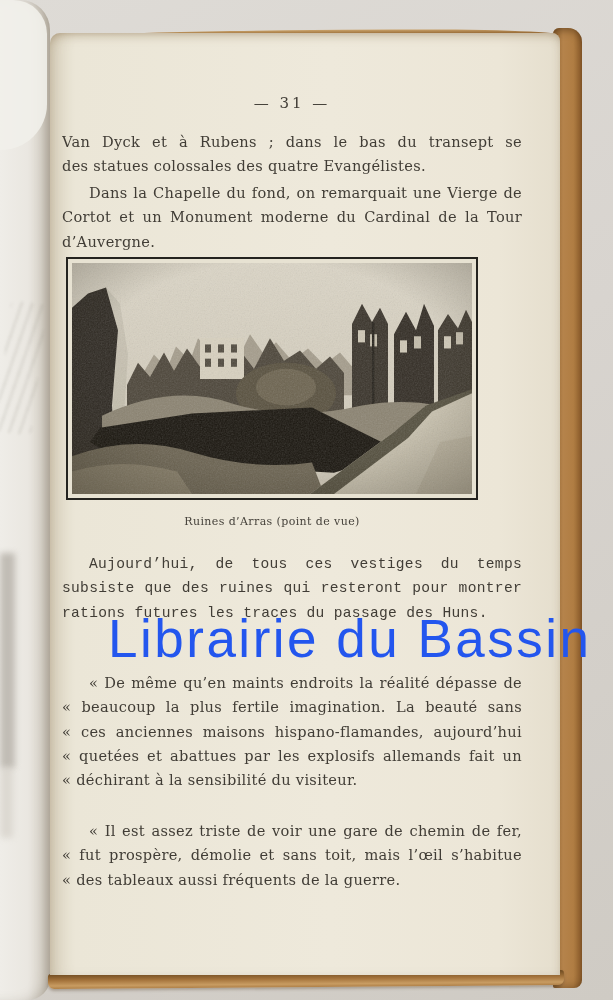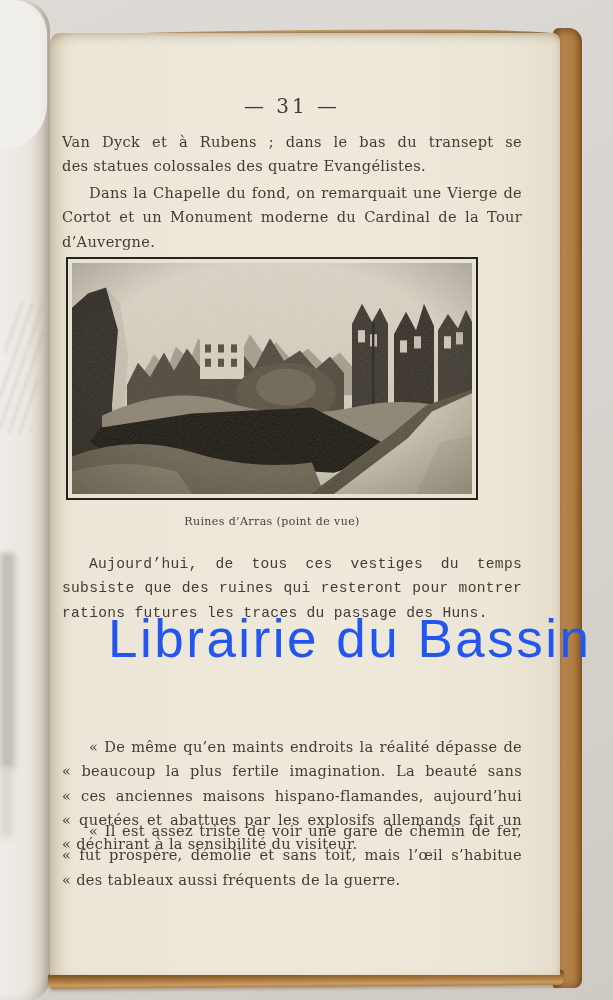--- a/index.html
+++ b/index.html
@@ -54,29 +54,29 @@
   .page{
     position:absolute; left:50px; top:33px; width:510px; height:942px;
     background:linear-gradient(to right,#e2dcca 0,#ebe6d7 26px,#eee9db 55%,#ece6d7 88%,#e5decd 100%);
     border-radius:10px 8px 0 0;
     box-shadow:inset 0 9px 12px -9px rgba(130,100,60,.55), inset 14px 0 20px -14px rgba(120,95,60,.4),
                inset -6px 0 10px -7px rgba(120,95,60,.25);
     color:#413d36;
   }
   .pagenum{
     position:absolute; left:12px; top:61px; width:460px; text-align:center;
-    font-size:20px; letter-spacing:3px;
+    font-size:15px; letter-spacing:3px;
   }
   .para{position:absolute; left:12px; width:460px; font-size:14.6px; line-height:24.3px;
     letter-spacing:.3px;}
   .line{height:24.3px; overflow:hidden; text-align:justify; text-align-last:justify;}
   .line.last{text-align-last:left;}
   .line.indent{text-indent:27px;}
   .p1{top:97px;} .p2{top:148px;} .p3{top:519px;font-family:Liberation Mono, monospace;} .p4{top:593px;}
-  .p5{top:633px;} .p6{top:702px;} .p7{top:786px;}
+  .p5{top:633px;} .p6{top:638px;} .p7{top:786px;}
   
   .figure{
     position:absolute; left:16px; top:224px; width:412px; height:243px;
     border:2px solid #24231f; background:#e7e2d2; padding:4px; box-sizing:border-box;
   }
   .figure svg{display:block; width:100%; height:100%;}
   .caption{
     position:absolute; left:16px; top:482px; width:412px; text-align:center;
     font-size:11px; letter-spacing:.4px; color:#46423b;
   }

